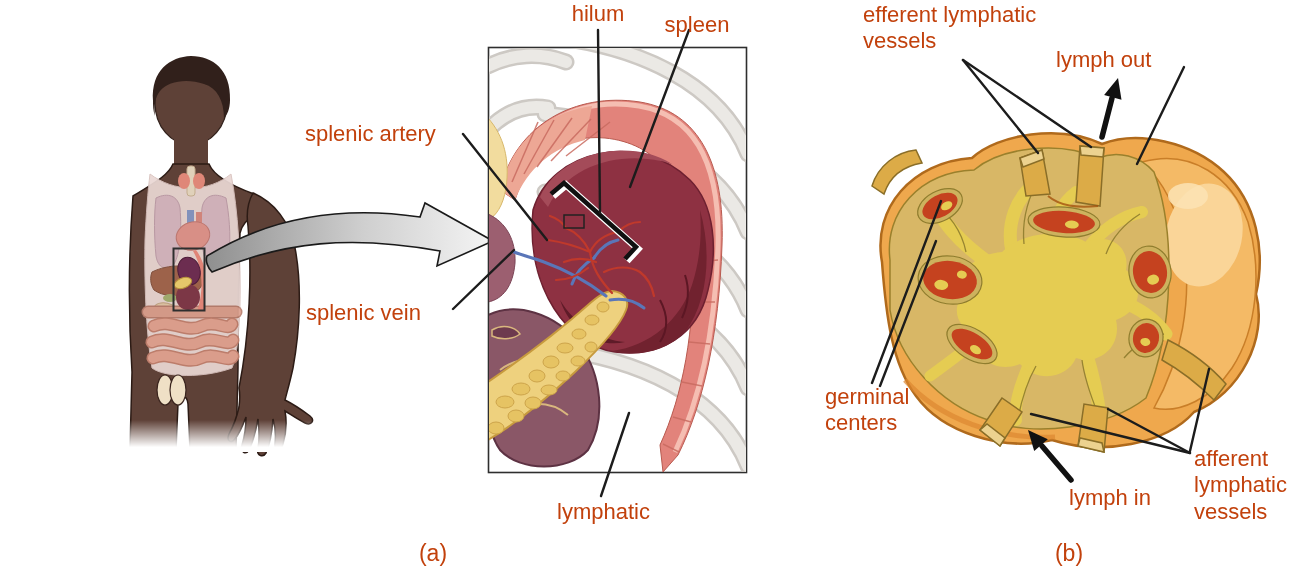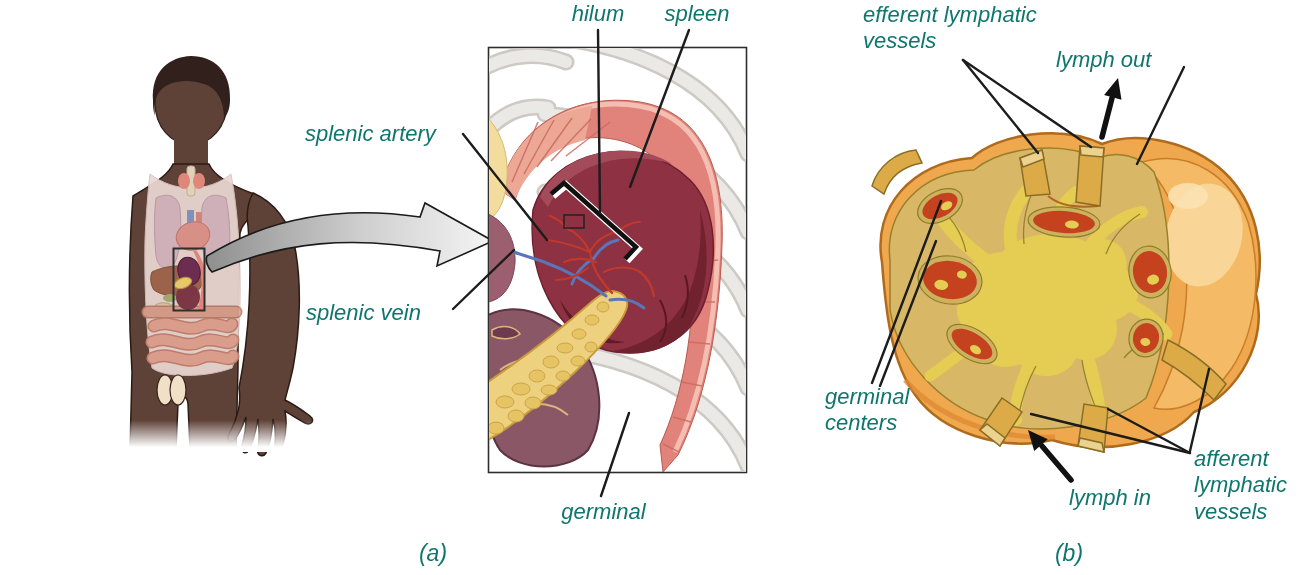--- a/index.html
+++ b/index.html
@@ -1,19 +1,19 @@
 <!DOCTYPE html>
 <html><head>
 <meta charset="utf-8">
 <style>
   html,body{margin:0;padding:0;background:#fff;}
   #stage{position:relative;width:1312px;height:575px;background:#fff;overflow:hidden;
          font-family:"Liberation Sans","DejaVu Sans",sans-serif;}
   #art{position:absolute;left:0;top:0;}
-  .lbl{position:absolute;color:#0f766e;font-size:22px;line-height:1.2;font-style:italic;}
+  .lbl{position:absolute;color:#c2410c;font-size:22px;line-height:1.2;}
   .ctr{text-align:center;}
   .cap{font-size:23px;}
 </style>
 </head>
 <body>
 
 <div id="stage">
 
 <svg id="art" width="1312" height="575" viewBox="0 0 1312 575">
   <defs>
@@ -311,22 +311,22 @@
     <g>
       <path d="M1071,480 L1042,446" stroke="#111" stroke-width="5.5" stroke-linecap="round"></path>
       <polygon points="1028,430 1047.8,439.3 1034.2,451.1" fill="#111"></polygon>
     </g>
   </g>
 </svg>
 
   <div class="lbl" style="left:306px;top:300px;width:150px;">splenic vein</div>
   <div class="lbl" style="left:305px;top:121px;width:160px;">splenic artery</div>
   <div class="lbl ctr" style="left:560px;top:1px;width:76px;">hilum</div>
-  <div class="lbl ctr" style="left:654px;top:1px;width:86px;">spleen</div>
-  <div class="lbl ctr" style="left:541px;top:499px;width:125px;">germinal</div>
+  <div class="lbl ctr" style="left:654px;top:12px;width:86px;">spleen</div>
+  <div class="lbl ctr" style="left:541px;top:499px;width:125px;">lymphatic</div>
   <div class="lbl cap ctr" style="left:410px;top:540px;width:46px;">(a)</div>
 
   <div class="lbl" style="left:863px;top:2px;width:200px;">efferent lymphatic vessels</div>
   <div class="lbl" style="left:1056px;top:47px;width:130px;">lymph out</div>
   <div class="lbl" style="left:825px;top:384px;width:105px;">germinal centers</div>
   <div class="lbl" style="left:1025px;top:485px;width:110px;margin-left:44px;">lymph in</div>
   <div class="lbl" style="left:1194px;top:446px;width:118px;">afferent lymphatic vessels</div>
   <div class="lbl cap ctr" style="left:1046px;top:540px;width:46px;">(b)</div>
 
 </div>

